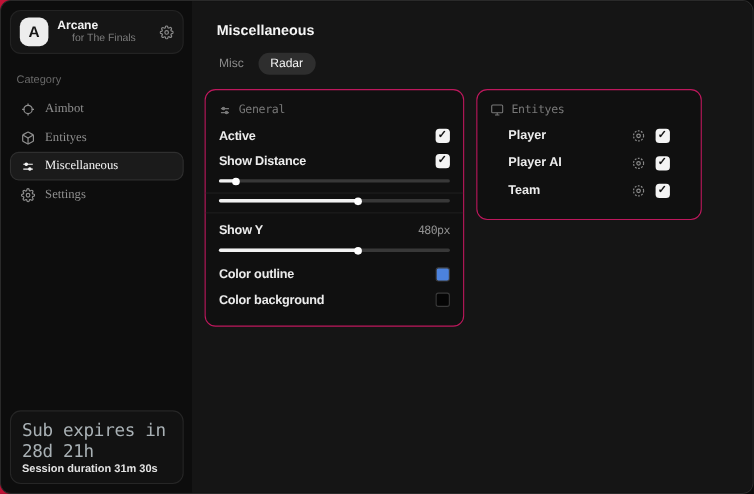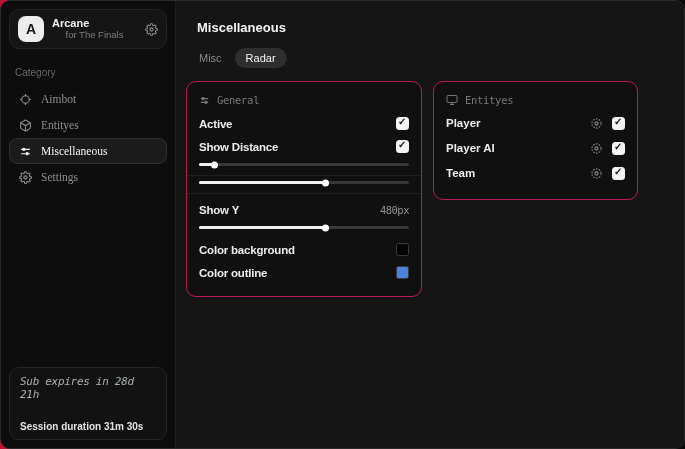--- a/index.html
+++ b/index.html
@@ -21,22 +21,22 @@
   .p-sub{font-size:9.5px;color:#7d7d7d;text-align:center;}
   .p-gear{color:#8a8a8a;display:flex;}
   .cat-label{font-size:10px;color:#696969;margin:10px 14px 4px;}
   .nav{display:flex;flex-direction:column;gap:0;margin:4px 8px;font-family:Liberation Serif, serif;}
   .nav-item{display:flex;align-items:center;gap:9px;height:24px;padding:0 9px;border-radius:8px;
     color:#8f8f8f;font-size:11.5px;border:1px solid transparent;cursor:pointer;}
   .nav-item.active{background:#1b1b1b;border-color:#2f2f2f;color:#f5f5f5;}
   .nav-item .ico{display:flex;color:inherit;}
   .spacer{flex:1;}
   .sub-card{margin:8px;padding:7px 10px;background:#121212;border:1px solid #262626;border-radius:10px;}
-  .sub-line1{font-family:"DejaVu Sans Mono",monospace;font-size:11px;color:#a9b1b5;letter-spacing:-0.3px;font-style:italic;}
-  .sub-line2{font-size:10px;color:#e3e3e3;font-weight:bold;margin-top:20px;}
+  .sub-line1{font-family:"DejaVu Sans Mono",monospace;font-size:16px;color:#a9b1b5;letter-spacing:-0.3px;}
+  .sub-line2{font-size:10px;color:#e3e3e3;font-weight:bold;margin-top:2px;}
   
   .main{flex:1;background:#151515;display:flex;flex-direction:column;box-sizing:border-box;}
   .m-title{font-size:13px;font-weight:bold;color:#f5f5f5;margin:19px 0 0 21px;}
   .tabs{display:flex;align-items:center;gap:2px;margin:13px 0 0 12px;}
   .tab{font-size:11px;color:#8a8a8a;padding:4px 11px;border-radius:13px;cursor:pointer;}
   .tab.active{background:#2e2e2e;color:#f5f5f5;}
   .panels{display:flex;align-items:flex-start;gap:11px;margin:13px 0 0 10px;}
   .panel{background:#101010;border:1px solid #be185d;border-radius:10px;padding:10px 12px 12px;
     box-sizing:border-box;}
   .panel.general{width:236px;}
@@ -49,21 +49,21 @@
   .row .val{font-family:"DejaVu Sans Mono",monospace;font-size:10.5px;color:#8f8f8f;letter-spacing:-0.5px;}
   .checkbox{width:13px;height:13px;border-radius:3.5px;background:#f4f4f4;position:relative;cursor:pointer;}
   .checkbox.checked::after{content:"✓";position:absolute;left:2px;top:-1px;font-size:10px;
     color:#141414;font-weight:bold;}
   .slider{position:relative;height:3px;background:#383838;border-radius:2px;margin:5px 0 9px;cursor:pointer;}
   .slider .fill{position:absolute;left:0;top:0;bottom:0;background:#f2f2f2;border-radius:2px;}
   .slider .thumb{position:absolute;top:50%;transform:translate(-3px,-50%);width:7px;height:7px;
     border-radius:50%;background:#ffffff;}
   .hair{height:1px;background:#1e1e1e;margin:0 -12px 4px;}
   .swatch{width:11px;height:11px;border-radius:2.5px;border:1px solid #3a3a3a;cursor:pointer;}
-  .erow{display:flex;align-items:center;height:22px;margin:3px 0;}
+  .erow{display:flex;align-items:center;height:22px;margin:3px 16px;}
   .erow .lbl{flex:1;font-size:11.5px;color:#ececec;font-weight:bold;}
   .erow .gear{display:flex;color:#8a8a8a;margin-right:9px;cursor:pointer;}
 </style>
 </head>
 <body>
 
 <div class="corner tl" style="background: rgb(192, 18, 54);"></div>
 <div class="corner bl" style="background: rgb(192, 18, 54);"></div>
 
 <div class="window">
@@ -187,26 +187,26 @@
         <div class="row">
           <span class="lbl">Show Y</span>
           <span class="val">480px</span>
         </div>
         <div class="slider">
           <div class="fill" style="width: 60%;"></div>
           <div class="thumb" style="left: 60%;"></div>
         </div>
 
         <div class="row">
+          <span class="lbl">Color outline</span>
+          <span class="swatch" style="background: rgb(76, 130, 221);"></span>
+        </div>
+        <div class="row">
           <span class="lbl">Color background</span>
           <span class="swatch" style="background: rgb(5, 5, 5);"></span>
-        </div>
-        <div class="row">
-          <span class="lbl">Color outline</span>
-          <span class="swatch" style="background: rgb(76, 130, 221);"></span>
         </div>
       </section>
 
       <section class="panel entities">
         <div class="ph">
           <span class="ico">
             <svg width="12" height="12" viewBox="0 0 24 24" fill="none" stroke="currentColor" stroke-width="2">
                 <rect x="2" y="3" width="20" height="14" rx="2"></rect>
                 <line x1="8" y1="21" x2="16" y2="21"></line>
                 <line x1="12" y1="17" x2="12" y2="21"></line>

